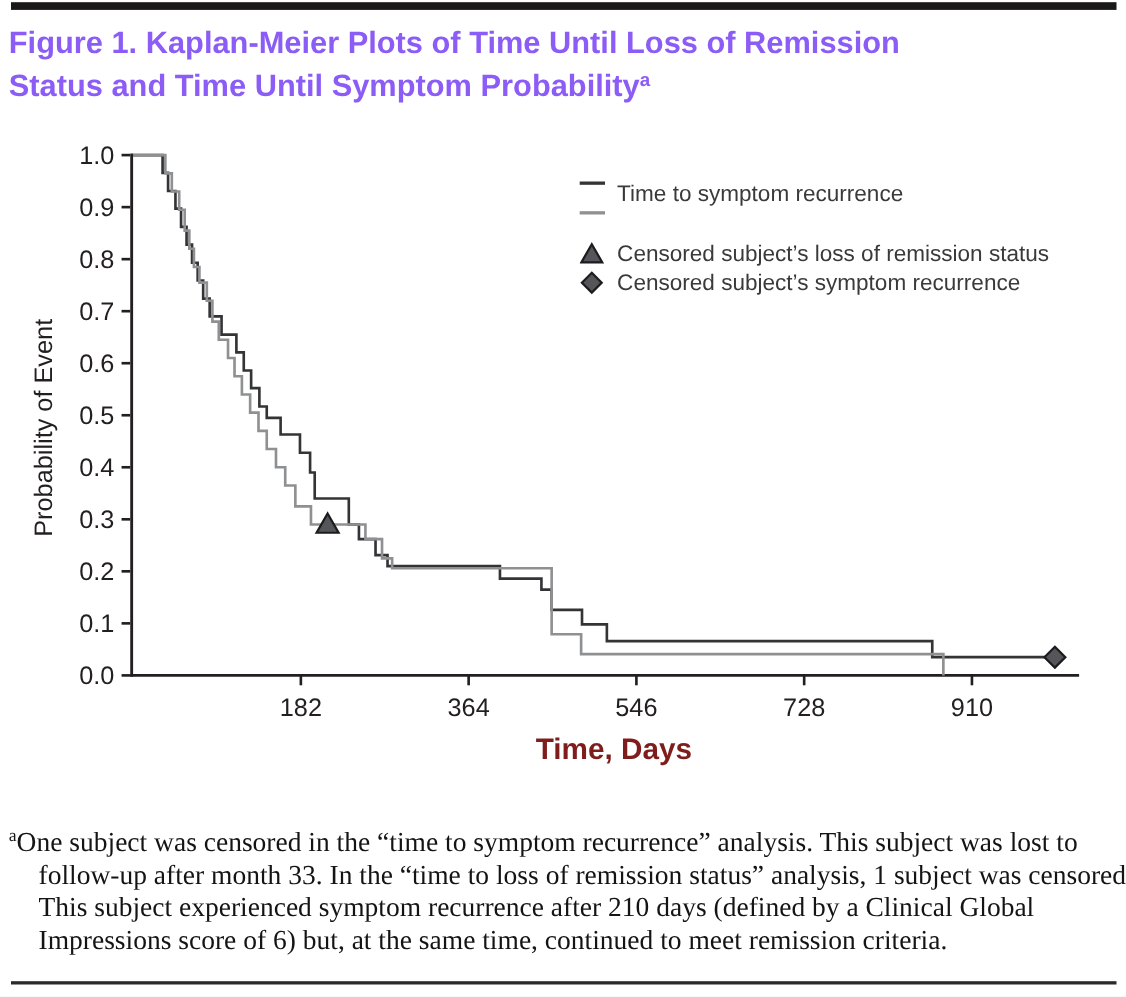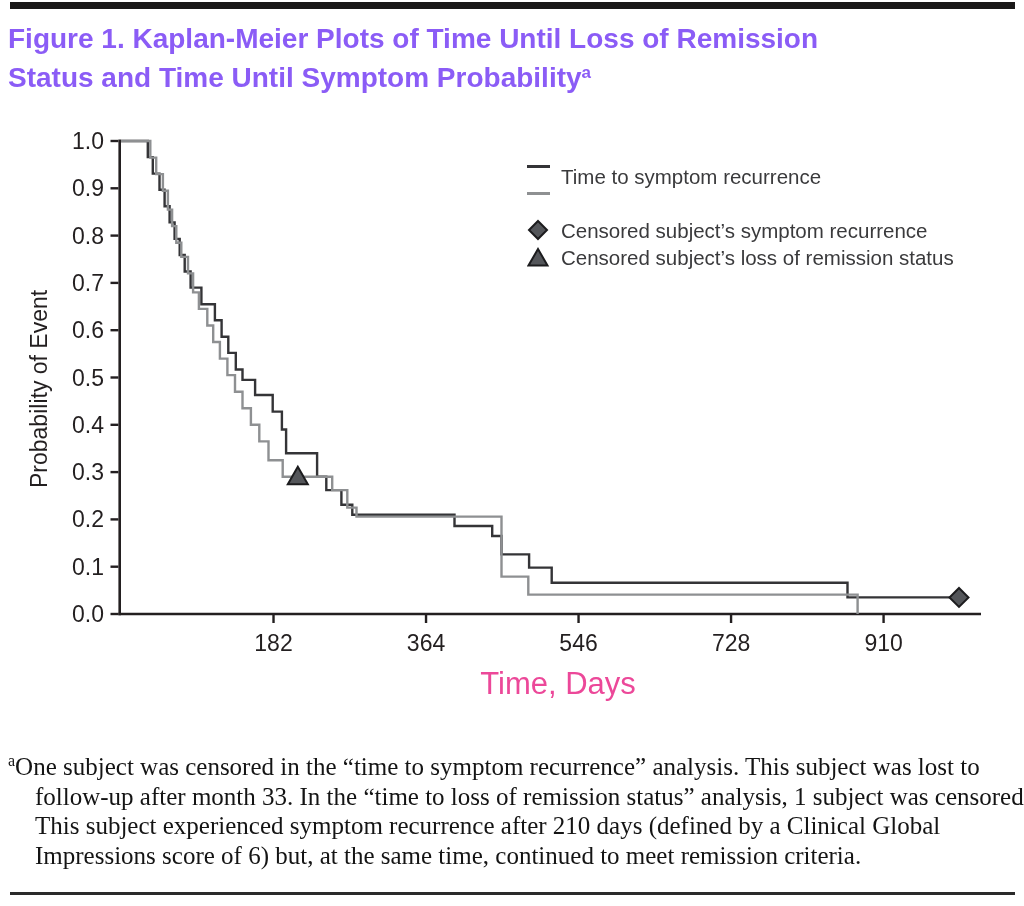--- a/index.html
+++ b/index.html
@@ -7,21 +7,21 @@
         font-family:"Liberation Sans",sans-serif;}
   #top-rule{position:absolute;left:10px;top:2px;width:1005px;height:7px;background:#1a1818;}
   #figure-title{position:absolute;left:8px;top:22px;width:1000px;margin:0;
         font-size:28px;line-height:34px;font-weight:bold;color:#8b5cf6;letter-spacing:0px;}
   #figure-title sup{font-size:17px;vertical-align:9px;}
   #km-svg{position:absolute;left:0;top:0;width:1024px;height:906px;}
   #y-axis-title{position:absolute;left:26px;top:268px;height:220px;
         writing-mode:vertical-rl;transform:rotate(180deg);
         font-size:23px;color:#231f20;white-space:nowrap;}
   #x-axis-title{position:absolute;left:558px;top:666px;transform:translateX(-50%);
-        font-size:31px;color:#ec4899;white-space:nowrap;}
+        font-size:27px;color:#7f1d1d;white-space:nowrap;font-weight:bold;}
   #legend{position:absolute;left:527px;top:165px;}
   .legend-row{display:flex;align-items:flex-start;height:27px;}
   .legend-swatch{width:34px;display:flex;align-items:center;justify-content:flex-start;flex:0 0 34px;}
   .legend-line{width:23px;height:3px;}
   .legend-label{font-size:20.5px;color:#3a3a3c;white-space:nowrap;}
   #footnote{position:absolute;left:8px;top:727px;width:1006px;
         font-family:"Liberation Serif",serif;font-size:25px;line-height:29.5px;color:#141414;
         padding-left:27px;text-indent:-27px;}
   #footnote sup{font-size:16px;line-height:0;}
   #bottom-rule{position:absolute;left:10px;top:892px;width:1005px;height:3px;background:#2a2a2a;}
@@ -87,32 +87,32 @@
         <span class="legend-label">Time to symptom recurrence</span>
       </div>
       <div class="legend-row">
         <span class="legend-swatch">
           <span class="legend-line" style="background: rgb(142, 144, 146);"></span>
         </span>
       </div>
       <div class="legend-row">
         <span class="legend-swatch">
           <svg width="24" height="22">
+            <path d="M 11 3 L 20.5 19.5 L 1.5 19.5 Z" fill="#54565a" stroke="#1c1c1e" stroke-width="2"></path>
+          </svg>
+        </span>
+        <span class="legend-label">Censored subject’s loss of remission status</span>
+      </div>
+      <div class="legend-row">
+        <span class="legend-swatch">
+          <svg width="24" height="22">
             <path d="M 11 2 L 20 11 L 11 20 L 2 11 Z" fill="#54565a" stroke="#1c1c1e" stroke-width="2"></path>
           </svg>
         </span>
         <span class="legend-label">Censored subject’s symptom recurrence</span>
-      </div>
-      <div class="legend-row">
-        <span class="legend-swatch">
-          <svg width="24" height="22">
-            <path d="M 11 3 L 20.5 19.5 L 1.5 19.5 Z" fill="#54565a" stroke="#1c1c1e" stroke-width="2"></path>
-          </svg>
-        </span>
-        <span class="legend-label">Censored subject’s loss of remission status</span>
       </div>
     </div>
 
   <p id="footnote"><sup>a</sup><span>One subject was censored in the “time to symptom recurrence” analysis. This subject was lost to follow-up after month 33. In the “time to loss of remission status” analysis, 1 subject was censored. This subject experienced symptom recurrence after 210 days (defined by a Clinical Global Impressions score of 6) but, at the same time, continued to meet remission criteria.</span></p>
 
   <div id="bottom-rule"></div>
 
 </div>
 
 </body></html>

